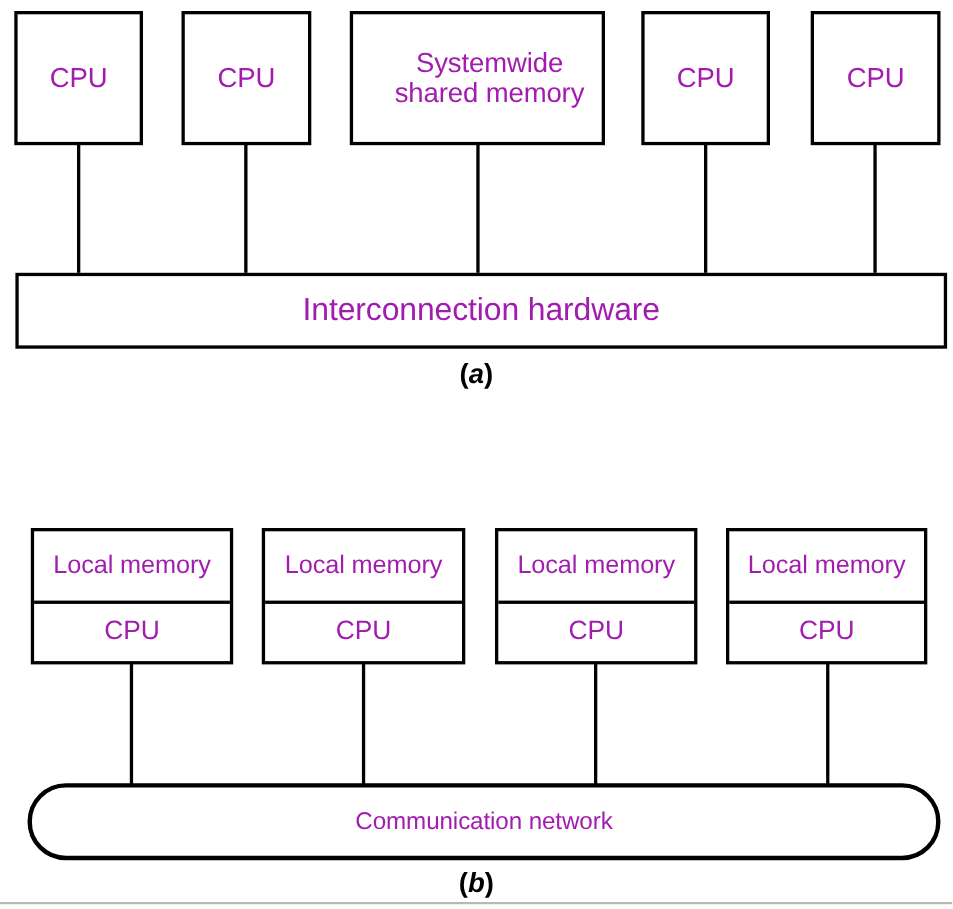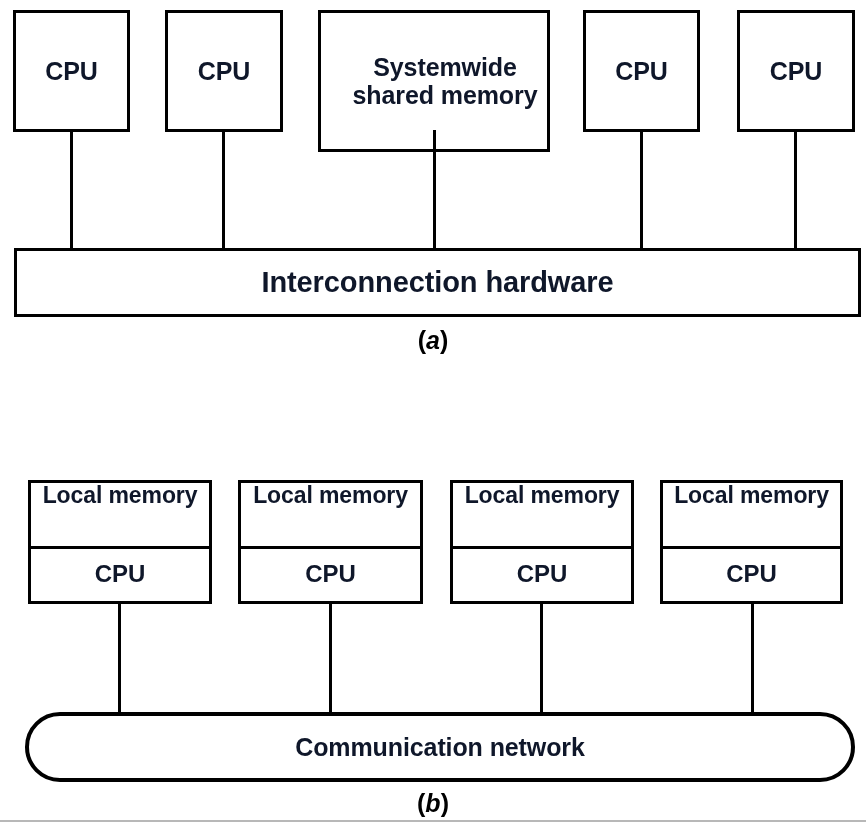--- a/index.html
+++ b/index.html
@@ -23,39 +23,39 @@
   .box {
     position: absolute;
     box-sizing: border-box;
     border: 3px solid #000000;
     background: #ffffff;
     display: flex;
     align-items: center;
     justify-content: center;
   }
   .box-label {
-    font-weight: bold;
-    color: #0f172a;
+    font-weight: normal;
+    color: #a21caf;
     text-align: center;
     line-height: 1.12;
     letter-spacing: -0.1px;
     white-space: pre-line;
     user-select: none;
   }
 
   
   .cpu-box {
     top: 10px;
     height: 122px;
   }
   .cpu-box .box-label { font-size: 25px; }
 
   .shared-memory-box {
     top: 10px;
-    height: 142px;
+    height: 122px;
     padding-left: 22px;
   }
   .shared-memory-box .box-label { font-size: 25px; }
 
   .bus-bar {
     left: 14px;
     top: 248px;
     width: 847px;
     height: 69px;
   }
@@ -76,21 +76,21 @@
     background: #ffffff;
     top: 480px;
     height: 124px;
     display: flex;
     flex-direction: column;
   }
   .node-memory {
     flex: 0 0 53%;
     border-bottom: 3px solid #000000;
     display: flex;
-    align-items: flex-start;
+    align-items: center;
     justify-content: center;
     overflow: hidden;
   }
   .node-cpu {
     flex: 1 1 auto;
     display: flex;
     align-items: center;
     justify-content: center;
   }
   .node-memory .box-label { font-size: 23px; }
@@ -103,21 +103,21 @@
     top: 712px;
     width: 830px;
     height: 70px;
     border: 4px solid #000000;
     border-radius: 35px;
     background: #ffffff;
     display: flex;
     align-items: center;
     justify-content: center;
   }
-  .network-box .box-label { font-size: 25px; }
+  .network-box .box-label { font-size: 22px; }
 
   
   .caption {
     position: absolute;
     width: 100%;
     left: 0;
     text-align: center;
     font-size: 25px;
     font-weight: bold;
     color: #000000;

